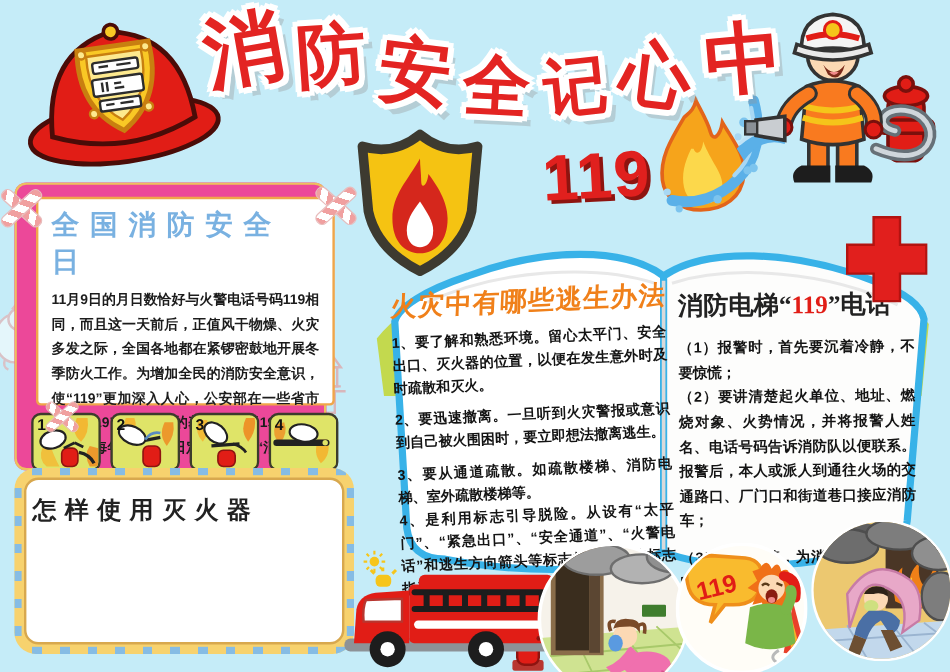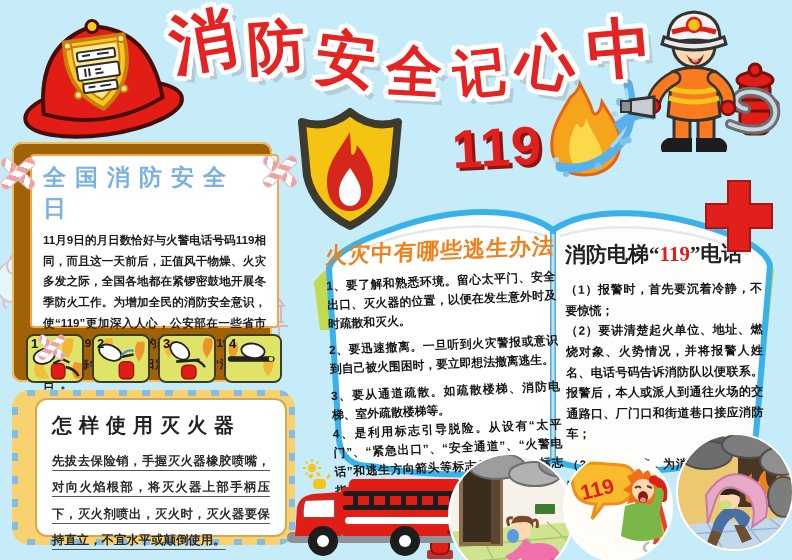--- a/index.html
+++ b/index.html
@@ -25,22 +25,22 @@
   .helmet{left:14px;top:6px;width:170px;height:140px;transform:rotate(-8deg);z-index:4;}
   .fireman{left:612px;top:2px;width:180px;height:162px;z-index:4;}
   .shield{left:290px;top:98px;width:120px;height:135px;z-index:3;}
   .flamewater{left:540px;top:76px;width:95px;height:104px;z-index:3;}
 
   .big119{position:absolute;left:452px;top:116px;z-index:4;font-size:54px;font-weight:900;
           color:#e0201e;transform:rotate(-3deg);letter-spacing:1px;
           text-shadow:3px 3px 0 #8e1410;}
 
   
-  .panel-national{position:absolute;left:12px;top:142px;width:260px;height:240px;
-                  background:#a16207;border-radius:10px;z-index:2;
+  .panel-national{position:absolute;left:12px;top:152px;width:260px;height:240px;
+                  background:#ec4899;border-radius:10px;z-index:2;
                   box-shadow:inset 0 0 0 2px #eec05e;}
   .panel-national .inner{position:absolute;left:18px;top:12px;width:249px;height:174px;
                          background:#fff;border:2px solid #f0a64a;border-radius:4px;
                          box-sizing:border-box;padding:4px 11px 0;}
   .nat-title{font-size:23px;color:#79b1e1;font-weight:700;letter-spacing:9px;margin:2px 0 6px;}
   .nat-body{font-size:11.6px;line-height:1.78;color:#1c1c1c;font-weight:600;text-align:justify;}
   .steps{position:absolute;left:14px;top:192px;width:256px;display:flex;gap:8px;justify-content:center;}
   .step{position:relative;width:60px;height:45px;border:2.5px solid #3c3c2c;border-radius:8px;
         overflow:hidden;background:#dfe468;}
   .step svg{position:absolute;inset:0;width:100%;height:100%;}
@@ -60,21 +60,21 @@
   
   .panel-ext{position:absolute;left:12px;top:390px;width:283px;height:155px;border-radius:18px;
              background:#f7d26e;z-index:2;}
   .panel-ext::before{content:"";position:absolute;inset:0;border-radius:18px;
       background:
         repeating-linear-gradient(90deg,transparent 0 15px,#86bce4 15px 23px) 0 0/100% 6px no-repeat,
         repeating-linear-gradient(90deg,transparent 0 15px,#86bce4 15px 23px) 0 100%/100% 6px no-repeat,
         repeating-linear-gradient(0deg,transparent 0 15px,#86bce4 15px 23px) 0 0/6px 100% no-repeat,
         repeating-linear-gradient(0deg,transparent 0 15px,#86bce4 15px 23px) 100% 0/6px 100% no-repeat;}
   .panel-ext .inner{position:absolute;inset:8px;background:#fff;border:2px solid #d8a84e;
-                    border-radius:12px;box-sizing:border-box;padding:8px 15px 0;margin-left:15px;}
+                    border-radius:12px;box-sizing:border-box;padding:8px 5px 0;}
   .ext-title{font-size:20px;letter-spacing:7px;font-weight:700;color:#222;margin:4px 0 9px;}
   .ext-body{font-size:12.4px;line-height:2.12;font-weight:600;color:#2a2a2a;text-align:justify;
             text-decoration:underline;text-underline-offset:5px;text-decoration-color:#555;}
 
   
   .book{left:296px;top:190px;width:482px;height:312px;z-index:2;}
   .lp-content{position:absolute;left:330px;top:236px;width:229px;transform:rotate(-2.5deg);z-index:3;}
   .lp-title{font-size:22px;font-weight:800;color:#f0801a;letter-spacing:1px;transform:skewX(-5deg);
             margin-bottom:6px;white-space:nowrap;}
   .lp-item{font-size:11.8px;font-weight:600;line-height:1.62;color:#141414;text-align:justify;}
@@ -272,21 +272,20 @@
     <path d="M25,2 L12,20 h26 Z" fill="none" stroke="#e88a8a" stroke-width="2"></path>
     <path d="M25,6 v12" stroke="#d23c30" stroke-width="3"></path>
     <rect x="15" y="20" width="20" height="16" fill="none" stroke="#e88a8a" stroke-width="2"></rect>
     <path d="M8,40 h34 M12,36 h26" stroke="#e88a8a" stroke-width="2"></path>
     <rect x="17" y="40" width="16" height="18" fill="none" stroke="#e88a8a" stroke-width="2"></rect>
   </svg>
 
   <div class="panel-ext">
     <div class="inner">
       <div class="ext-title">怎样使用灭火器</div>
-      <div class="ext-body">先拔去保险销，手握灭火器橡胶喷嘴，对向火焰根部，将灭火器上部手柄压下，灭火剂喷出，灭火时，灭火器要保持直立，不宜水平或颠倒使用。</div>
     </div>
   </div>
 
   <svg class="art book" viewBox="0 0 482 312">
     <path d="M18,92 C80,18 220,8 257,38 C300,8 432,18 478,80 L472,140 L24,140 Z" fill="#c3d94e"></path>
     <path d="M257,40 C225,16 158,16 94,40 C58,52 36,66 33,78 L43,250 C45,266 55,276 75,276 C150,290 222,286 257,270 Z" fill="#ffffff" stroke="#38b2e8" stroke-width="6" stroke-linejoin="round"></path>
     <path d="M257,40 C292,16 364,18 432,44 C456,53 472,64 474,76 L460,244 C458,262 448,270 430,270 C342,288 288,282 257,270 Z" fill="#fdfdfc" stroke="#38b2e8" stroke-width="6" stroke-linejoin="round"></path>
     <path d="M257,44 L257,268" stroke="#d9d9d9" stroke-width="3"></path>
     <path d="M250,46 C200,30 120,34 60,62" stroke="#e8e8e8" stroke-width="2.5" fill="none"></path>
     <path d="M264,46 C314,30 394,36 452,64" stroke="#e8e8e8" stroke-width="2.5" fill="none"></path>

